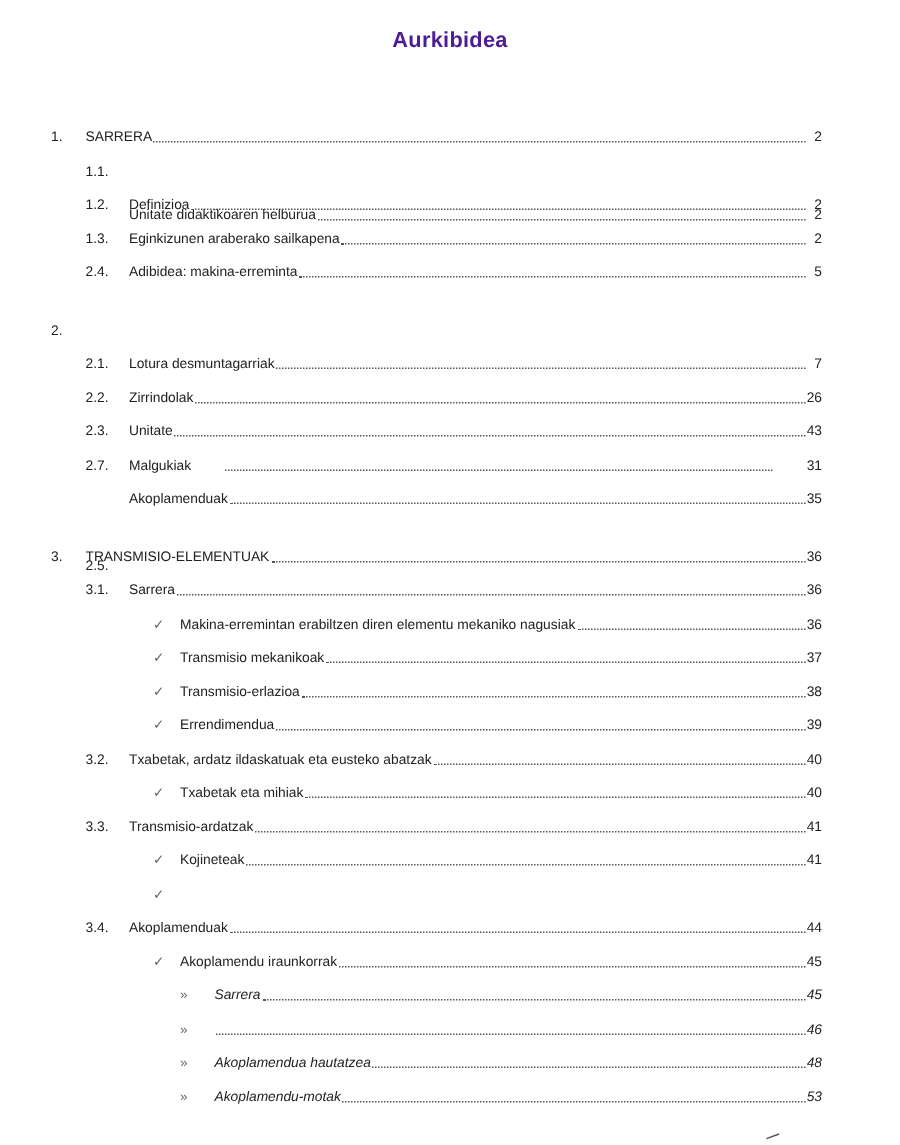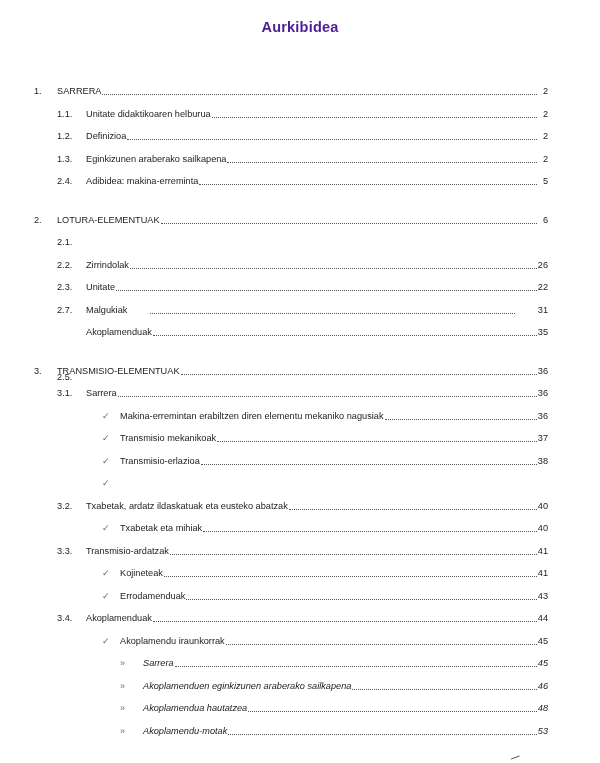--- a/index.html
+++ b/index.html
@@ -28,21 +28,21 @@
     <div class="row" style="top: 84px;">
       <span class="num" style="left: 34px;">1.</span>
       <div class="entry" style="left: 57px;">
         <span class="label">SARRERA</span>
         <span class="leader"></span>
         <span class="page">2</span>
       </div>
     </div>
     <div class="row" style="top: 106.5px;">
       <span class="num" style="left: 57px;">1.1.</span>
-      <div class="entry" style="left: 86px;">
+      <div class="entry" style="left: 86px; margin-top: 29px;">
         <span class="label">Unitate didaktikoaren helburua</span>
         <span class="leader"></span>
         <span class="page">2</span>
       </div>
     </div>
     <div class="row" style="top: 129px;">
       <span class="num" style="left: 57px;">1.2.</span>
       <div class="entry" style="left: 86px;">
         <span class="label">Definizioa</span>
         <span class="leader"></span>
@@ -60,43 +60,43 @@
     <div class="row" style="top: 174px;">
       <span class="num" style="left: 57px;">2.4.</span>
       <div class="entry" style="left: 86px;">
         <span class="label">Adibidea: makina-erreminta</span>
         <span class="leader"></span>
         <span class="page">5</span>
       </div>
     </div>
     <div class="row" style="top: 212.5px;">
       <span class="num" style="left: 34px;">2.</span>
-      <div class="entry" style="left: 57px;">
-        <span class="label">LOTURA-ELEMENTUAK</span>
-        <span class="leader"></span>
-        <span class="page">6</span>
-      </div>
     </div>
     <div class="row" style="top: 235px;">
       <span class="num" style="left: 57px;">2.1.</span>
+      <div class="entry" style="left: 86px;">
+        <span class="label">Lotura desmuntagarriak</span>
+        <span class="leader"></span>
+        <span class="page">7</span>
+      </div>
     </div>
     <div class="row" style="top: 257.5px;">
       <span class="num" style="left: 57px;">2.2.</span>
       <div class="entry" style="left: 86px;">
         <span class="label">Zirrindolak</span>
         <span class="leader"></span>
         <span class="page">26</span>
       </div>
     </div>
     <div class="row" style="top: 280px;">
       <span class="num" style="left: 57px;">2.3.</span>
       <div class="entry" style="left: 86px;">
         <span class="label">Unitate</span>
         <span class="leader"></span>
-        <span class="page">22</span>
+        <span class="page">43</span>
       </div>
     </div>
     <div class="row" style="top: 302.5px;">
       <span class="num" style="left: 57px;">2.7.</span>
       <div class="entry" style="left: 86px; gap: 22px;">
         <span class="label">Malgukiak</span>
         <span class="leader"></span>
         <span class="page">31</span>
       </div>
     </div>
@@ -143,20 +143,25 @@
     <div class="row" style="top: 453.5px;">
       <span class="mark" style="left: 102px;">✓</span>
       <div class="entry" style="left: 120px;">
         <span class="label">Transmisio-erlazioa</span>
         <span class="leader"></span>
         <span class="page">38</span>
       </div>
     </div>
     <div class="row" style="top: 476px;">
       <span class="mark" style="left: 102px;">✓</span>
+      <div class="entry" style="left: 120px;">
+        <span class="label">Errendimendua</span>
+        <span class="leader"></span>
+        <span class="page">39</span>
+      </div>
     </div>
     <div class="row" style="top: 498.5px;">
       <span class="num" style="left: 57px;">3.2.</span>
       <div class="entry" style="left: 86px;">
         <span class="label">Txabetak, ardatz ildaskatuak eta eusteko abatzak</span>
         <span class="leader"></span>
         <span class="page">40</span>
       </div>
     </div>
     <div class="row" style="top: 521px;">
@@ -178,25 +183,20 @@
     <div class="row" style="top: 566px;">
       <span class="mark" style="left: 102px;">✓</span>
       <div class="entry" style="left: 120px;">
         <span class="label">Kojineteak</span>
         <span class="leader"></span>
         <span class="page">41</span>
       </div>
     </div>
     <div class="row" style="top: 588.5px;">
       <span class="mark" style="left: 102px;">✓</span>
-      <div class="entry" style="left: 120px;">
-        <span class="label">Errodamenduak</span>
-        <span class="leader"></span>
-        <span class="page">43</span>
-      </div>
     </div>
     <div class="row" style="top: 611px;">
       <span class="num" style="left: 57px;">3.4.</span>
       <div class="entry" style="left: 86px;">
         <span class="label">Akoplamenduak</span>
         <span class="leader"></span>
         <span class="page">44</span>
       </div>
     </div>
     <div class="row" style="top: 633.5px;">
@@ -211,21 +211,20 @@
       <span class="mark" style="left: 120px;">»</span>
       <div class="entry" style="left: 143px;">
         <span class="label">Sarrera</span>
         <span class="leader"></span>
         <span class="page">45</span>
       </div>
     </div>
     <div class="row italic" style="top: 678.5px;">
       <span class="mark" style="left: 120px;">»</span>
       <div class="entry" style="left: 143px;">
-        <span class="label">Akoplamenduen eginkizunen araberako sailkapena</span>
         <span class="leader"></span>
         <span class="page">46</span>
       </div>
     </div>
     <div class="row italic" style="top: 701px;">
       <span class="mark" style="left: 120px;">»</span>
       <div class="entry" style="left: 143px; justify-content: center;">
         <span class="label">Akoplamendua hautatzea</span>
         <span class="leader"></span>
         <span class="page">48</span>

